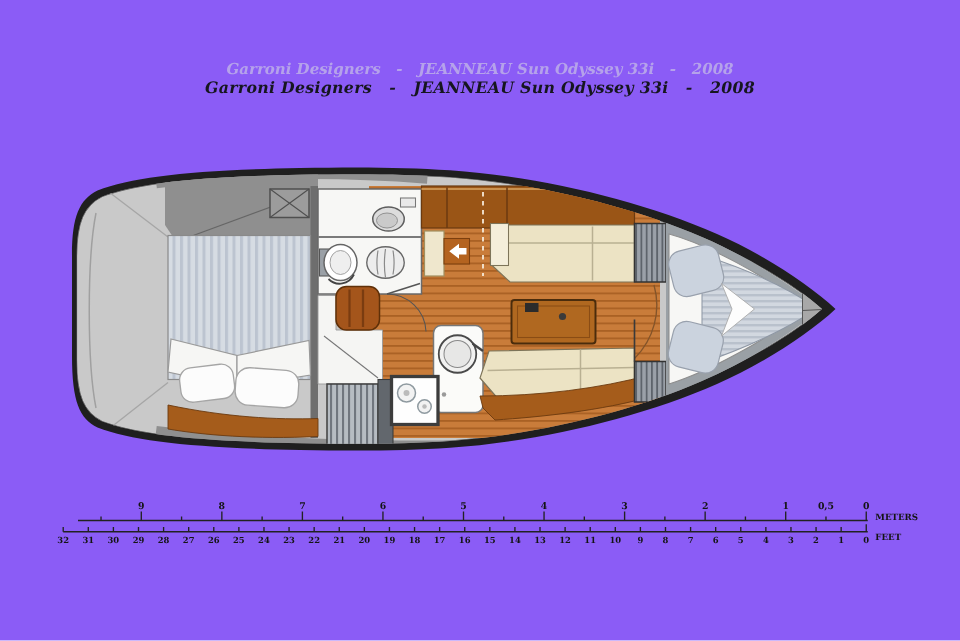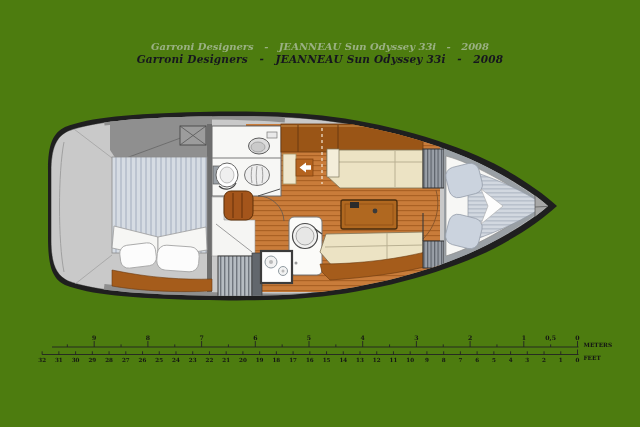--- a/index.html
+++ b/index.html
@@ -1,19 +1,19 @@
 <!DOCTYPE html>
 <html><head>
 <meta charset="utf-8">
 <style>
   html,body{margin:0;padding:0;background:#ffffff;}
   .canvas{
     position:relative;
     width:640px;height:427px;
-    background:#4d7c0f;
+    background:#8b5cf6;
     overflow:hidden;
     font-family:"DejaVu Serif","Liberation Serif",serif;
   }
   .plan-title{
     position:absolute;
     left:0;right:0;
     top:53px;
     text-align:center;
     font-family:"DejaVu Serif","Liberation Serif",serif;
     font-style:italic;

